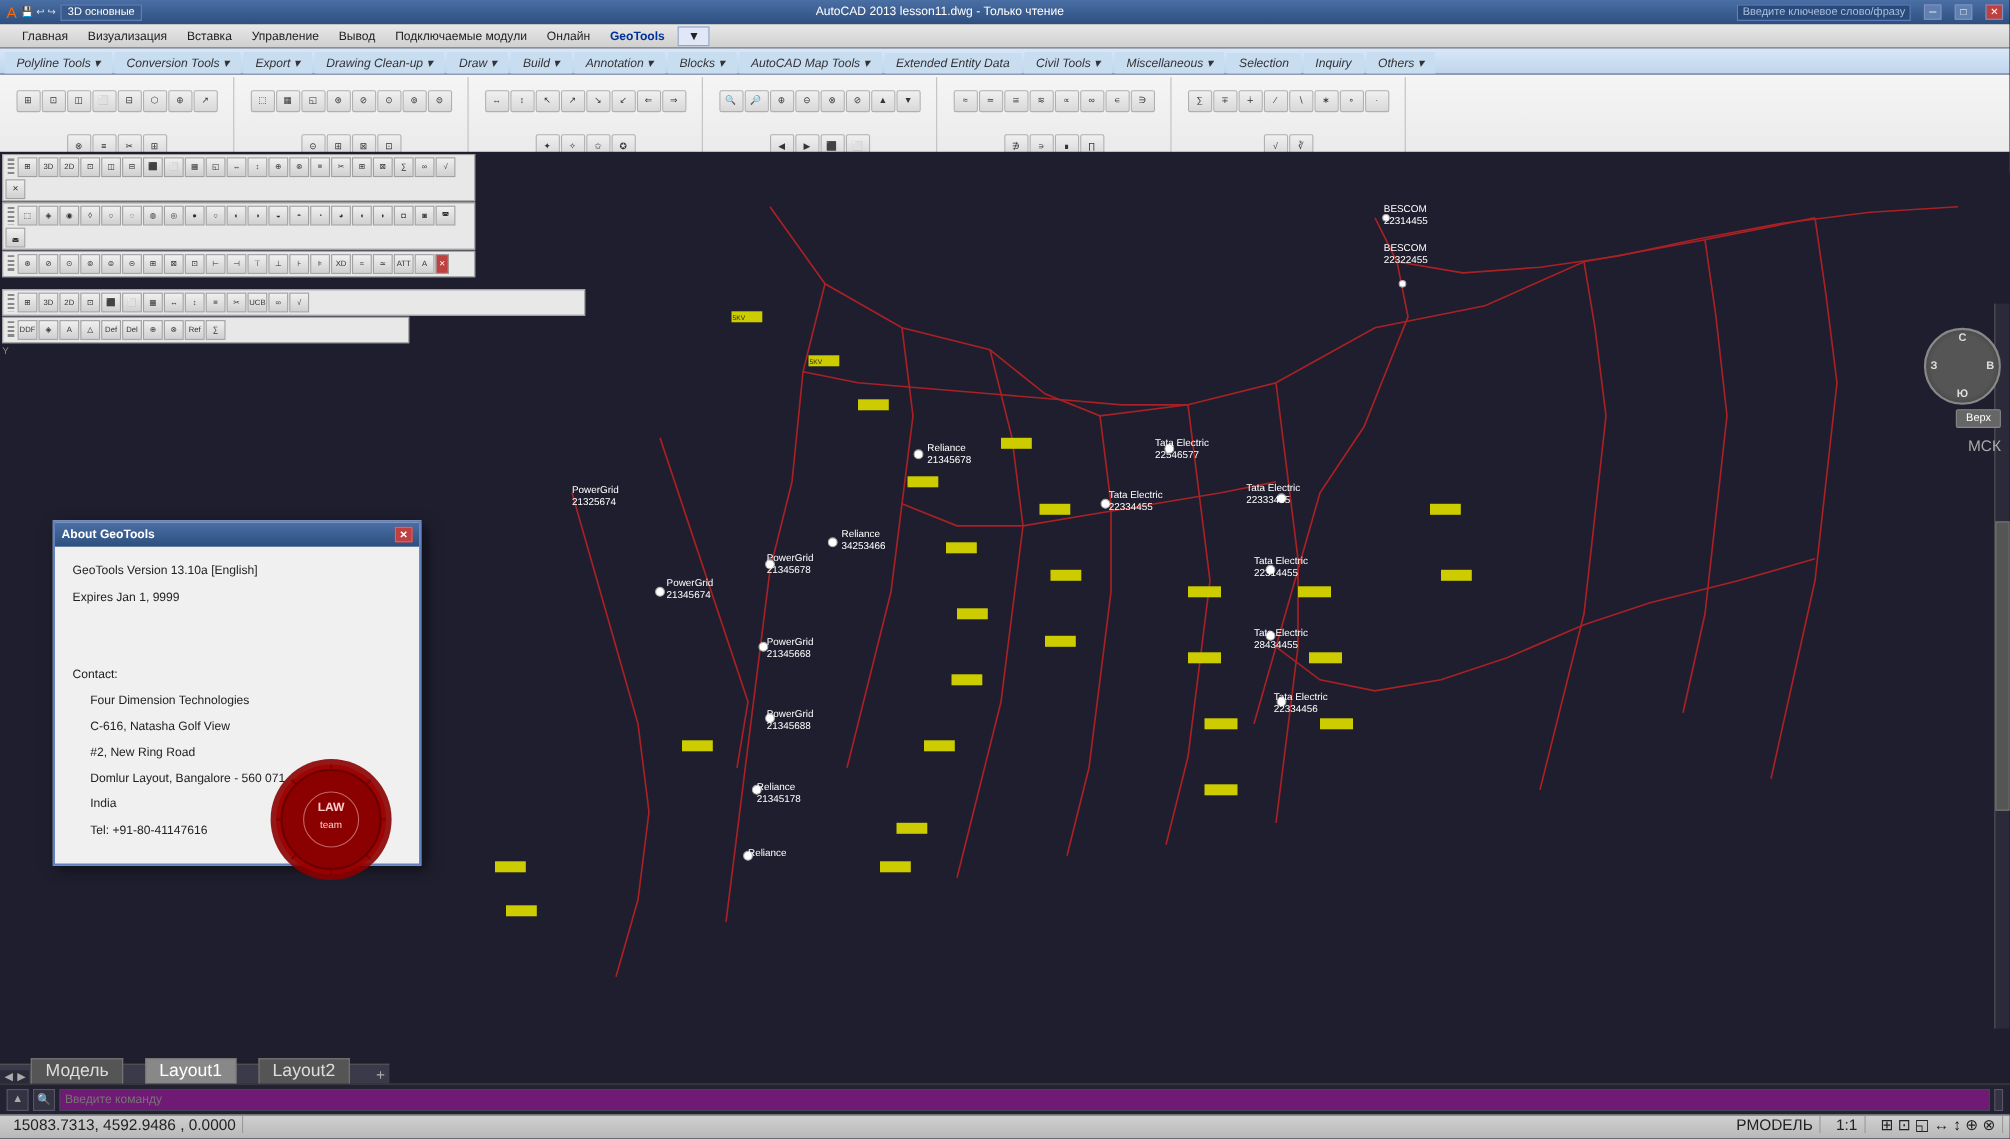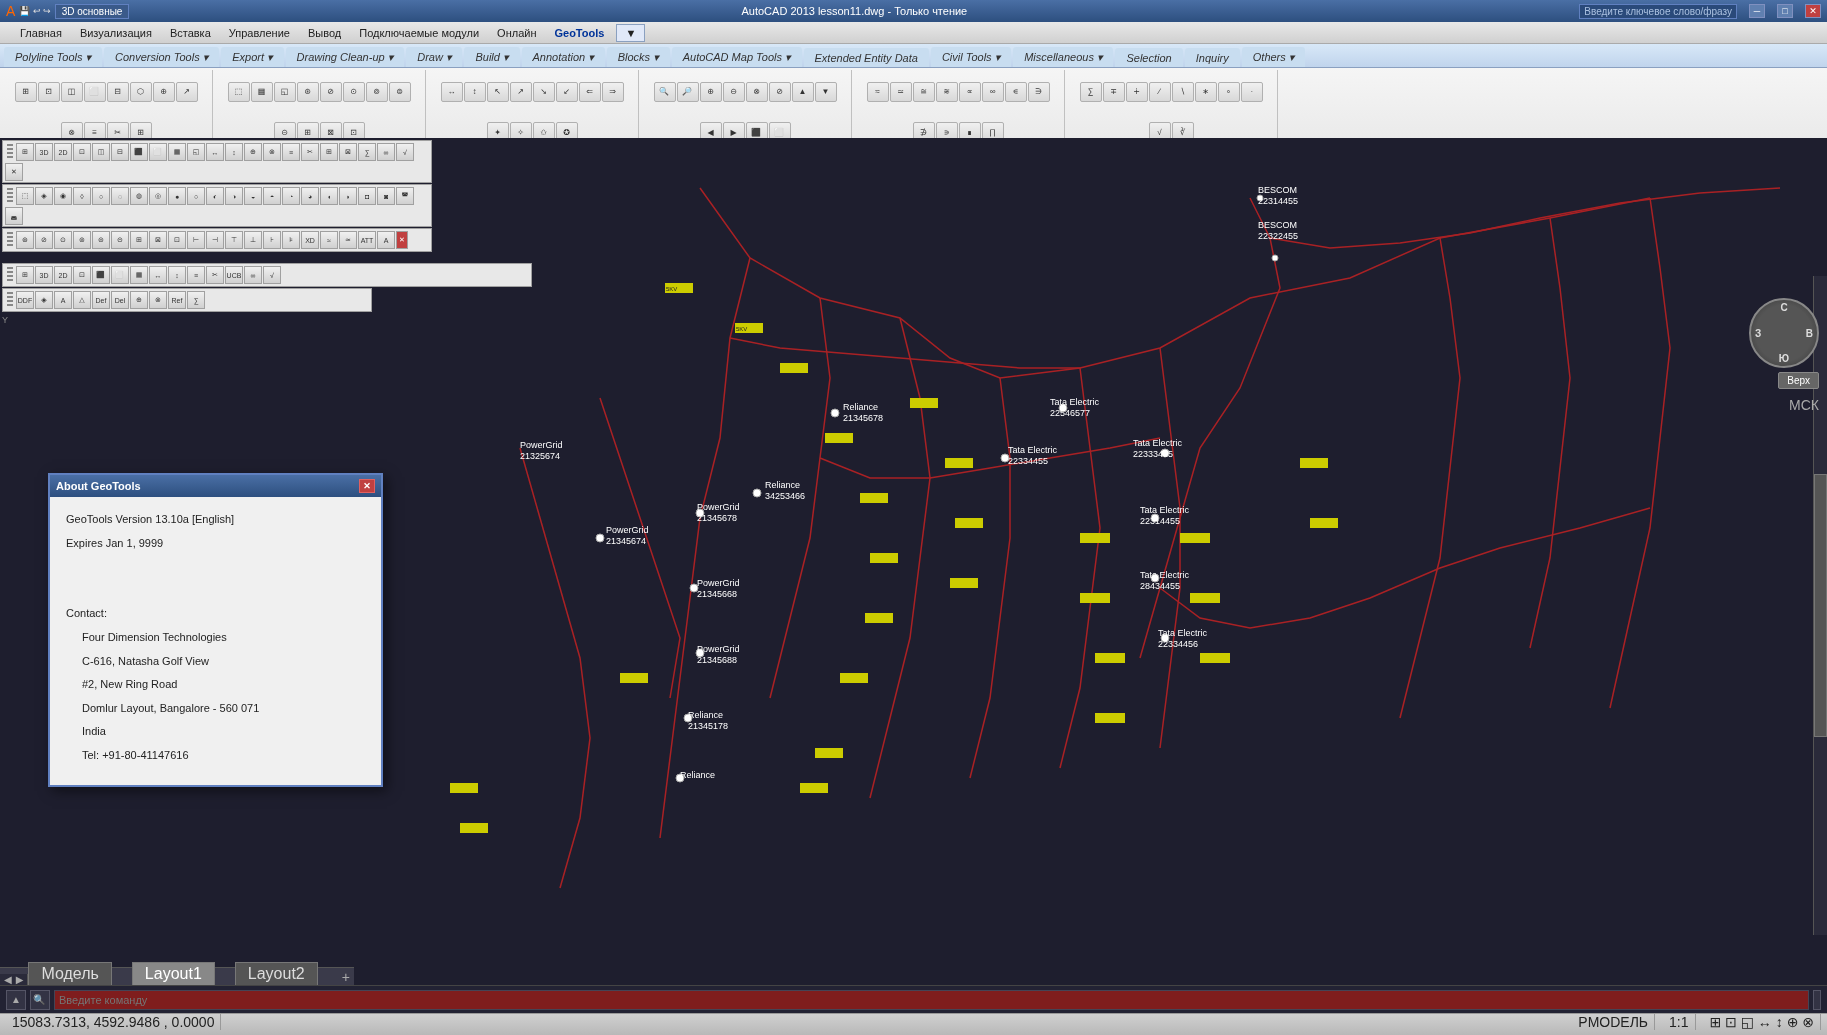--- a/index.html
+++ b/index.html
@@ -276,21 +276,21 @@
       background: #222233;
       border-top: 1px solid #444;
       display: flex;
       align-items: center;
       gap: 4px;
       padding: 0 6px;
     }
     #cmd-input {
       flex: 1;
       height: 20px;
-      background: #7f1d1d;
+      background: #701a75;
       border: 1px solid #445;
       color: #aaa;
       font-size: 11px;
       padding: 0 4px;
     }
     .cmd-btn {
       width: 20px; height: 20px;
       background: #334;
       border: 1px solid #556;
       color: #aaa;
@@ -618,20 +618,42 @@
       <p>Contact:</p>
       <div class="contact-block">
         <p>Four Dimension Technologies</p>
         <p>C-616, Natasha Golf View</p>
         <p>#2, New Ring Road</p>
         <p>Domlur Layout, Bangalore - 560 071</p>
         <p>India</p>
         <p>Tel: +91-80-41147616</p>
       </div>
 
+      <div id="wax-seal">
+        <svg width="120" height="120" viewBox="0 0 120 120">
+          <circle cx="60" cy="60" r="55" fill="#8B0000" opacity="0.9"></circle>
+          <circle cx="60" cy="60" r="50" fill="#A00000" opacity="0.8"></circle>
+          <circle cx="60" cy="60" r="45" fill="#8B0000" stroke="#6B0000" stroke-width="2"></circle>
+
+          <g stroke="#6B0000" stroke-width="2" opacity="0.6">
+            <line x1="60" y1="10" x2="60" y2="15"></line>
+            <line x1="60" y1="105" x2="60" y2="110"></line>
+            <line x1="10" y1="60" x2="15" y2="60"></line>
+            <line x1="105" y1="60" x2="110" y2="60"></line>
+            <line x1="24" y1="24" x2="28" y2="28"></line>
+            <line x1="92" y1="92" x2="96" y2="96"></line>
+            <line x1="24" y1="96" x2="28" y2="92"></line>
+            <line x1="92" y1="28" x2="96" y2="24"></line>
+          </g>
+
+          <text x="60" y="52" text-anchor="middle" fill="#ffcccc" font-size="11" font-weight="bold" font-family="Arial">LAW</text>
+          <text x="60" y="68" text-anchor="middle" fill="#ffcccc" font-size="9" font-family="Arial">team</text>
+          <circle cx="60" cy="60" r="25" fill="none" stroke="#ffcccc" stroke-width="1" opacity="0.5"></circle>
+        </svg>
+      </div>
     </div>
   </div>
 
   <div id="nav-widget">
     <div id="compass-ring">
       <div class="compass-label top">С</div>
       <div class="compass-label bottom">Ю</div>
       <div class="compass-label left">З</div>
       <div class="compass-label right">В</div>
     </div>

